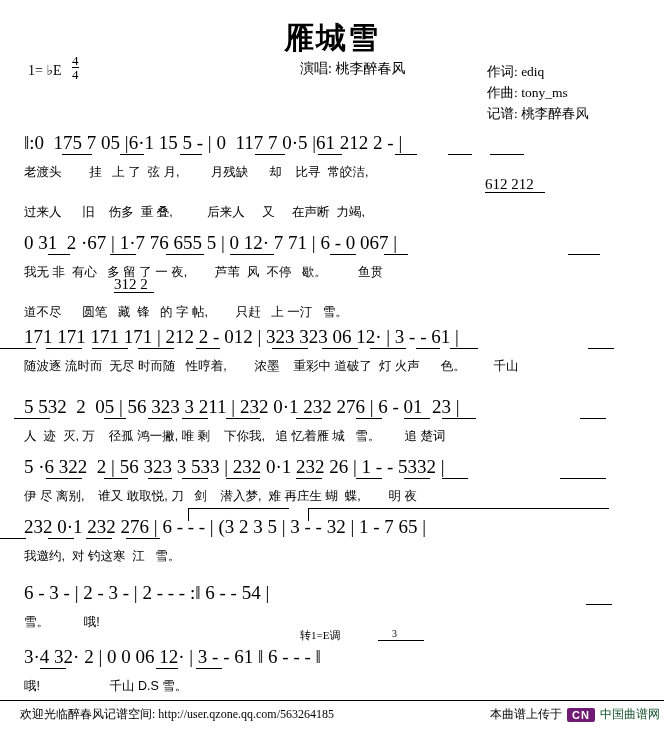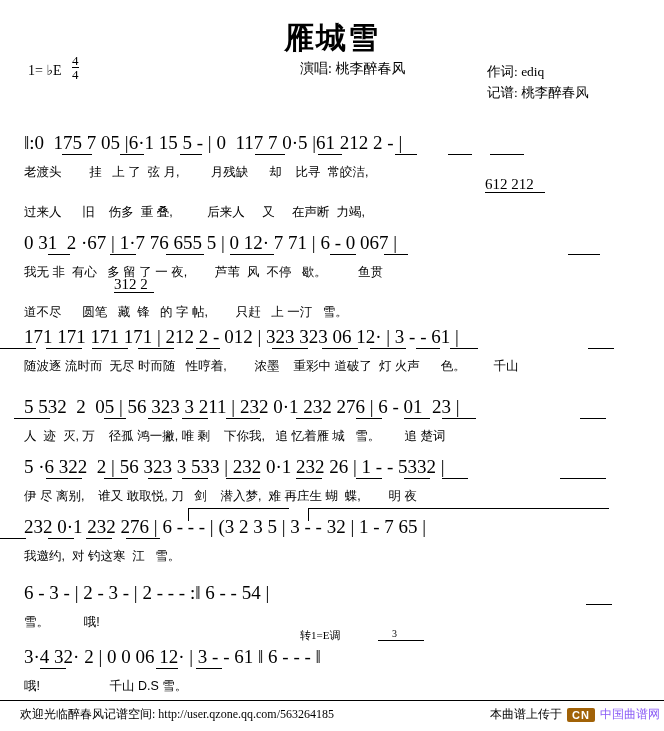--- a/index.html
+++ b/index.html
@@ -135,49 +135,50 @@
     top: 706px;
     right: 4px;
     font-size: 12px;
     display: flex;
     align-items: center;
     gap: 5px;
     font-family: "Liberation Sans", sans-serif;
   }
   .cn-logo {
     display: inline-block;
-    background: #a16207;
+    background: #701a75;
     color: #fff;
     font-weight: bold;
     font-size: 11px;
     padding: 1px 5px;
     border-radius: 2px;
     letter-spacing: 1px;
     text-align: center;
   }
-  .footer-site { color: #8b5cf6; }
+  .footer-site { color: #14532d; }
 </style>
 </head>
 <body>
 
 <div class="sheet">
 
   <div class="title">雁城雪</div>
 
   <div class="keysig">
     <span>1= ♭E</span>
   </div>
   <div class="timesig">
     <span class="num">4</span>
     <span class="den">4</span>
   </div>
 
   <div class="singer">演唱: 桃李醉春风</div>
   <div class="credits">
     <div>作词: ediq</div>
+    <div>作曲: tony_ms</div>
     <div>记谱: 桃李醉春风</div>
   </div>
 
   <div class="row" style="top:132px;">
     <div class="notes" style="top:0px;">‖:0  175 7 05 |6·1 15 5 - | 0  117 7 0·5 |61 212 2 - |</div>
     <div class="lyrics" style="top:32px;">老渡头        挂   上 了  弦 月,         月残缺      却    比寻  常皎洁,</div>
     <div class="sub" style="top:44px; left:485px;">612 212</div>
     <div class="lyrics" style="top:72px;">过来人      旧    伤多  重 叠,          后来人     又     在声断  力竭,</div>
 
     <div class="beam" style="top:22px; left:62px; width:30px;"></div>

